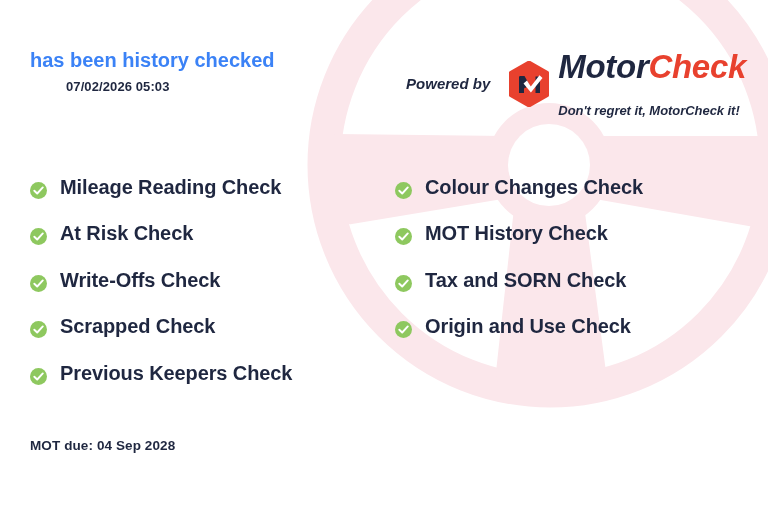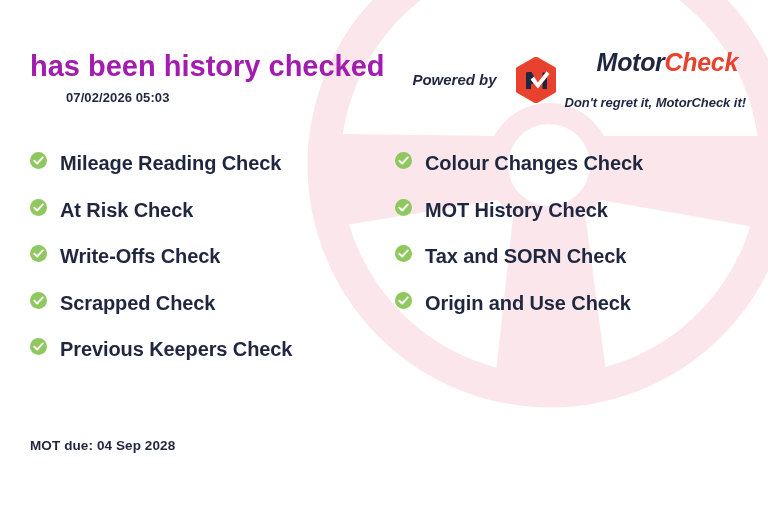--- a/index.html
+++ b/index.html
@@ -34,23 +34,23 @@
     left:30px; top:46px;
   }
   .reg {
     font-size:27px;
     font-weight:bold;
     letter-spacing:0.3px;
     color:#1f2740;
     line-height:1.12;
   }
   .subtitle {
-    font-size:29px;
-    font-weight:bold;
-    color:#a21caf;
+    font-size:20px;
+    font-weight:bold;
+    color:#3b82f6;
     line-height:1.25;
     margin-top:2px;
   }
   .timestamp {
     font-size:13px;
     font-weight:bold;
     color:#1f2740;
     margin-top:6px;
     letter-spacing:0.1px;
     margin-left:36px;
@@ -72,26 +72,25 @@
     white-space:nowrap;
   }
   .logo {
     display:flex;
     align-items:center;
     gap:8px;
   }
   .logo-mark { width:42px; height:46px; display:block; }
   .logo-words { display:flex; flex-direction:column; line-height:1; }
   .wordmark {
-    font-size:25px;
+    font-size:33px;
     font-weight:bold;
     letter-spacing:-0.3px;
     line-height:1;
     white-space:nowrap;
-    margin-left:32px;
   }
   .wordmark .w-motor { color:#1f2740; }
   .wordmark .w-check { color:#e8412e; }
   .tagline {
     font-size:13px;
     font-weight:bold;
     color:#1f2740;
     margin-top:21px;
     white-space:nowrap;
     letter-spacing:-0.05px;
@@ -103,21 +102,21 @@
     left:30px; top:152px;
     width:710px;
     display:flex;
   }
   .col { display:flex; flex-direction:column; }
   .col-left  { width:365px; }
   .col-right { width:345px; }
 
   .check-item {
     display:flex;
-    align-items:flex-start;
+    align-items:flex-end;
     gap:13px;
     height:46.5px;
   }
   .check-icon {
     width:17px; height:17px;
     flex:0 0 17px;
     display:block;
   }
   .check-label {
     font-size:20px;

